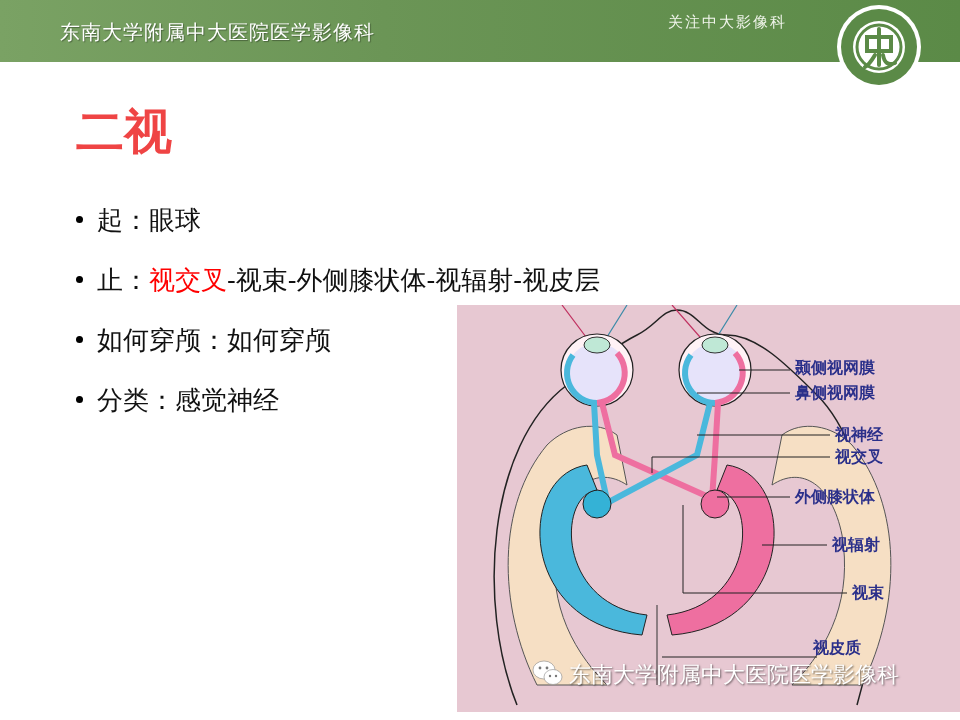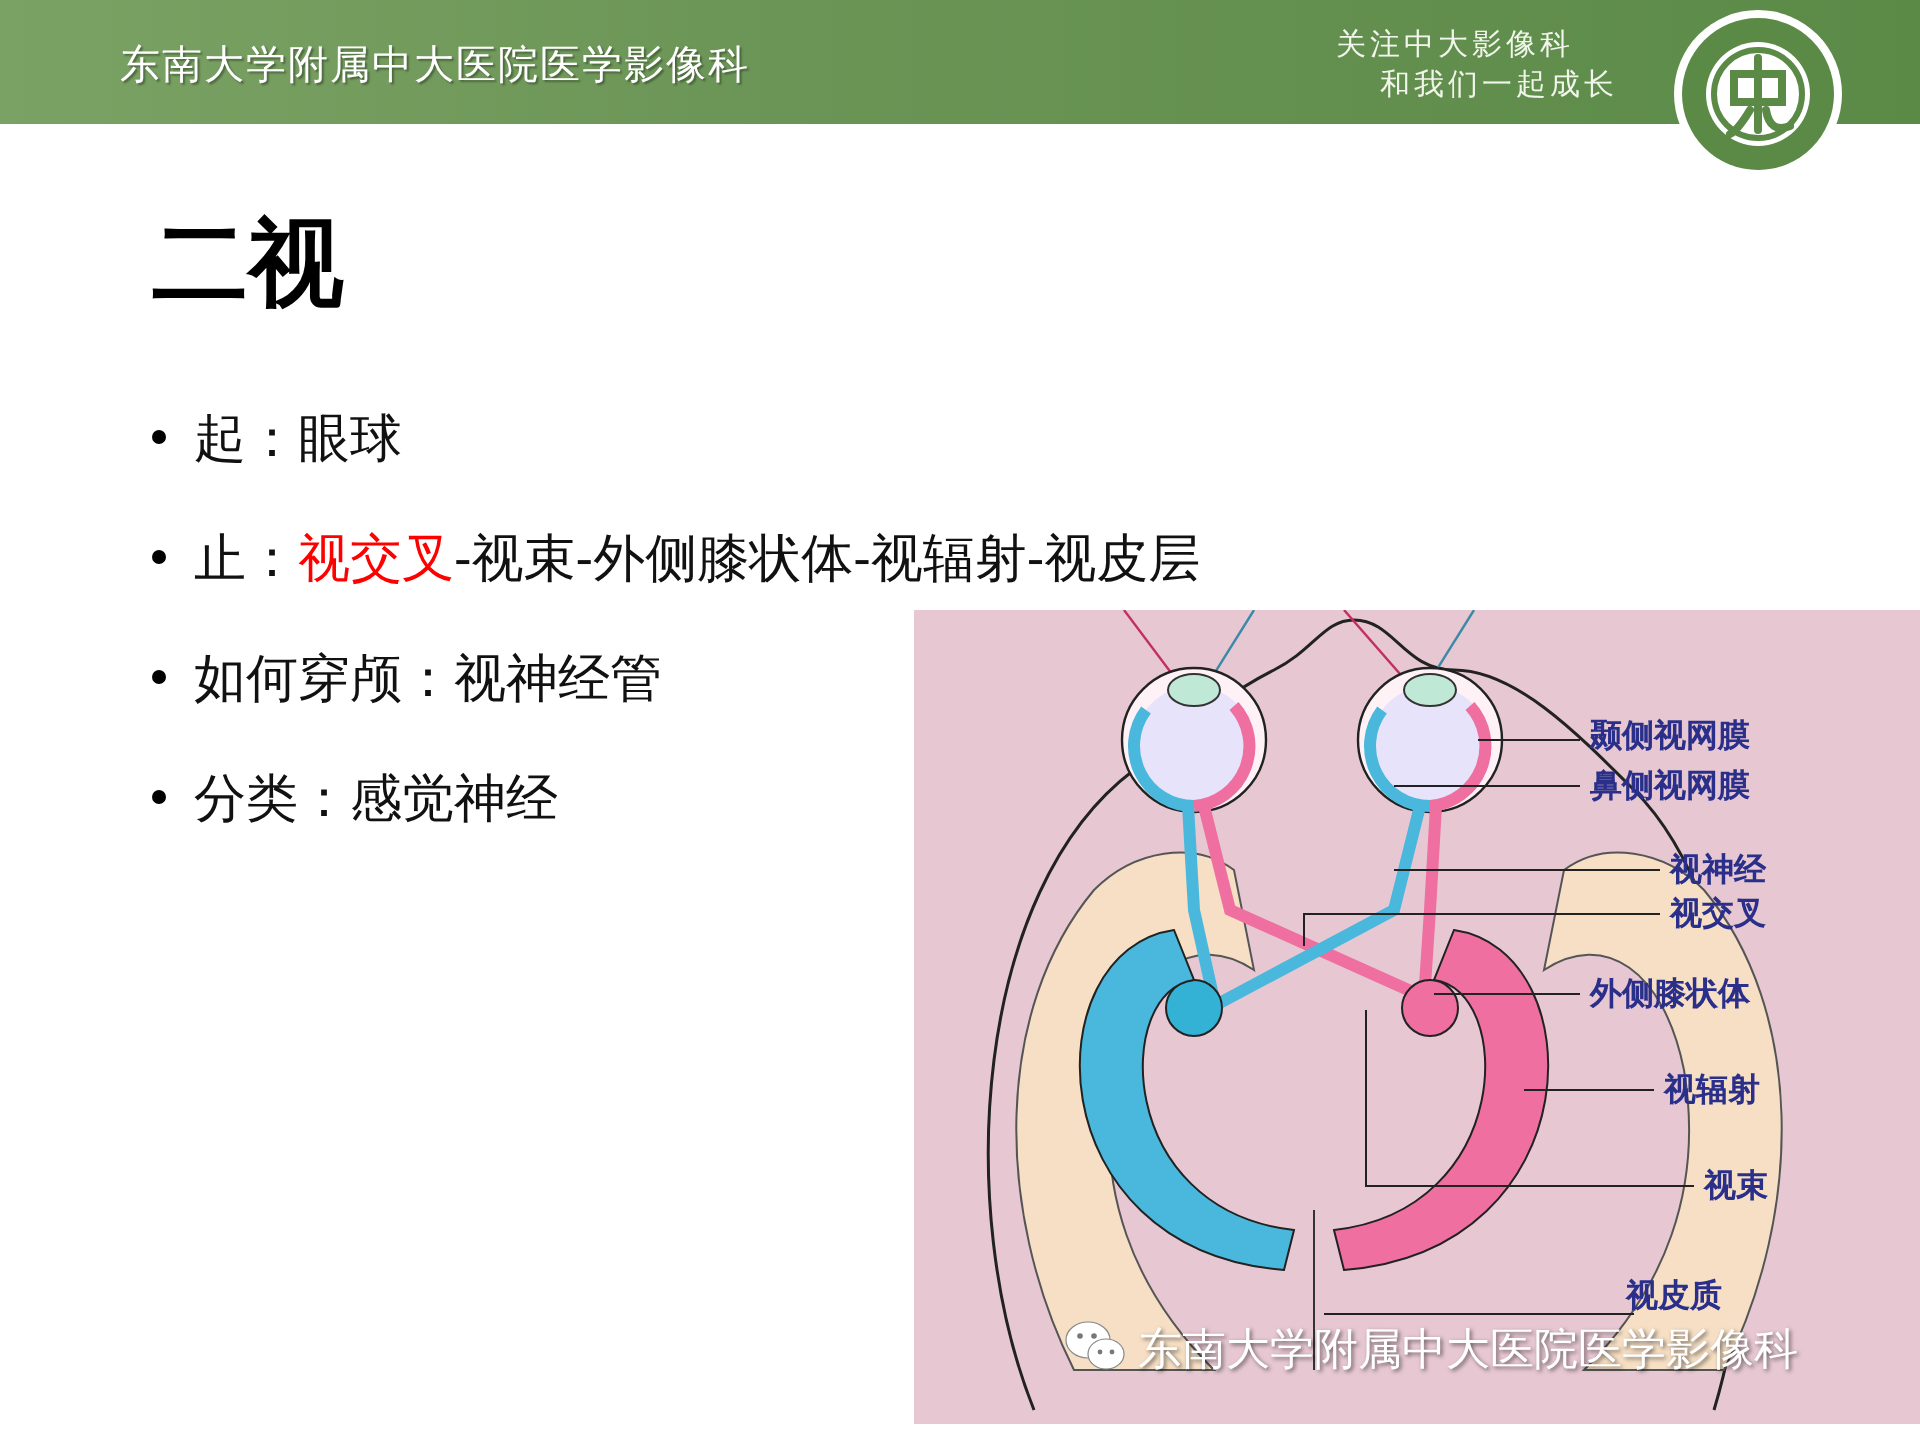--- a/index.html
+++ b/index.html
@@ -2,54 +2,53 @@
 <html><head>
 <meta charset="utf-8">
 <style>
   html,body{margin:0;padding:0;}
   body{width:960px;height:720px;position:relative;overflow:hidden;background:#fff;font-family:"DejaVu Sans",sans-serif;}
   .header{position:absolute;left:0;top:0;width:960px;height:62px;background:linear-gradient(90deg,#7aa264 0%,#6b9556 40%,#5b8a47 100%);}
   .header-title{position:absolute;left:60px;top:19px;font-size:20px;color:#fff;letter-spacing:1px;text-shadow:1px 1px 1px rgba(0,0,0,0.35);font-family:"DejaVu Serif",serif;}
   .slogan{position:absolute;left:668px;top:12px;color:#f1f5ec;font-size:15px;line-height:20px;font-family:"DejaVu Serif",serif;letter-spacing:2px;}
   .slogan .l2{padding-left:22px;}
   .logo{position:absolute;left:835px;top:3px;width:88px;height:88px;}
-  .slide-title{position:absolute;left:76px;top:100px;font-size:48px;font-weight:bold;color:#000000;font-family:"DejaVu Sans",sans-serif;}
+  .slide-title{position:absolute;left:76px;top:100px;font-size:48px;font-weight:bold;color:#ef4444;font-family:"DejaVu Sans",sans-serif;}
   .bullets{position:absolute;left:76px;top:198px;margin:0;padding:0;list-style:none;}
   .bullets li{font-size:26px;height:60px;line-height:44px;color:#111;font-family:"DejaVu Serif",serif;white-space:nowrap;}
   .bullets .dot{display:inline-block;width:7px;height:7px;border-radius:50%;background:#000;margin-right:14px;vertical-align:middle;position:relative;top:-3px;}
   .red{color:#ff0000;}
   .figure{position:absolute;left:457px;top:305px;width:568px;height:407px;background:#e7c8d2;overflow:hidden;}
   .label{position:absolute;font-size:16px;color:#2a2f8a;font-weight:bold;white-space:nowrap;}
   .watermark{position:absolute;left:112px;top:355px;font-size:22px;color:#fff;text-shadow:1px 1px 2px rgba(0,0,0,0.55);white-space:nowrap;}
   .wm-icon{position:absolute;left:75px;top:354px;}
 </style>
 </head>
 <body>
 
 <div class="header">
   <div class="header-title">东南大学附属中大医院医学影像科</div>
   <div class="slogan">
     <div>关注中大影像科</div>
-    <div class="l2">和我们一起成长</div>
   </div>
   <svg class="logo" viewBox="0 0 88 88">
     <circle cx="44" cy="44" r="42" fill="#ffffff"></circle>
     <circle cx="44" cy="44" r="38" fill="#5b8a47"></circle>
     <circle cx="44" cy="44" r="26" fill="#ffffff"></circle>
     <circle cx="44" cy="44" r="22" fill="none" stroke="#5b8a47" stroke-width="3"></circle>
     <path d="M32 34 h24 v14 h-24 z M44 26 v36 M40 52 q-6 10 -10 12 M48 52 q2 12 12 8" fill="none" stroke="#5b8a47" stroke-width="4" stroke-linecap="round"></path>
   </svg>
 </div>
 
 <div class="slide-title">二视</div>
 
 <ul class="bullets">
   <li><span class="dot"></span><span>起：</span><span>眼球</span></li>
   <li><span class="dot"></span><span>止：</span><span class="red">视交叉</span><span>-视束-外侧膝状体-视辐射-视皮层</span></li>
-  <li><span class="dot"></span><span>如何穿颅：</span><span>视神经管</span></li>
+  <li><span class="dot"></span><span>如何穿颅：</span><span>如何穿颅</span></li>
   <li><span class="dot"></span><span>分类：</span><span>感觉神经</span></li>
 </ul>
 
 <div class="figure">
   <svg width="491" height="407" viewBox="0 0 491 407">
 
     <path d="M60 400 C20 300 30 140 110 80 C140 55 160 40 180 30 C200 20 205 5 220 5 C240 5 245 30 270 30 C300 30 330 60 360 90 C420 150 430 300 400 400" fill="none" stroke="#222" stroke-width="1.5"></path>
 
     <path d="M80 380 C40 300 40 200 90 140 C110 120 140 115 160 130 L170 180 C140 160 110 180 100 230 C90 290 110 340 150 380 Z" fill="#f6dfc4" stroke="#555" stroke-width="1"></path>
     <path d="M405 380 C445 300 445 200 395 140 C375 120 345 115 325 130 L315 180 C345 160 375 180 385 230 C395 290 375 340 335 380 Z" fill="#f6dfc4" stroke="#555" stroke-width="1"></path>

